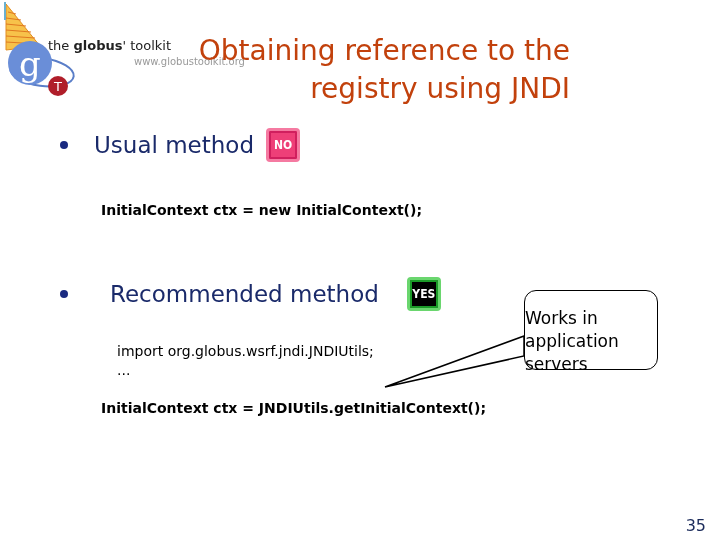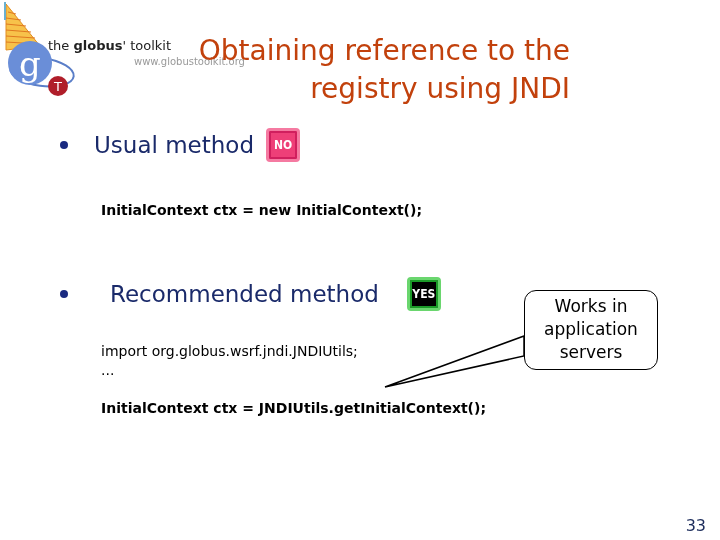--- a/index.html
+++ b/index.html
@@ -8,22 +8,22 @@
   .logo-text { position: absolute; left: 48px; top: 38px; font-size: 13px; color: #222; font-family: "DejaVu Sans", sans-serif; white-space: nowrap; }
   .logo-text b { font-weight: bold; }
   .logo-url { position: absolute; left: 118px; top: 56px; font-size: 10px; color: #999; white-space: nowrap; margin-left: 16px; }
   .title { position: absolute; left: 150px; top: 32px; width: 420px; text-align: right; color: #c2410c; font-size: 28px; line-height: 38px; }
   .bullet { position: absolute; display: flex; align-items: center; color: #1a2a6a; font-size: 23px; }
   .bullet .dot { width: 8px; height: 8px; border-radius: 50%; background: #1a2a80; margin-right: 26px; margin-left: 4px; }
   .badge { display: inline-flex; align-items: center; justify-content: center; width: 34px; height: 34px; border-radius: 4px; color: #fff; font-weight: bold; font-size: 12px; margin-left: 12px; box-sizing: border-box; font-family: "DejaVu Sans Condensed", "DejaVu Sans", sans-serif; }
   .badge.no { background: #ee3f78; border: 3px solid #f57aa1; box-shadow: inset 0 0 0 2px #d01f5e; }
   .badge.yes { background: #000000; border: 3px solid #6ad66e; box-shadow: inset 0 0 0 2px #1b9a28; }
   .code-bold { position: absolute; font-family: "DejaVu Sans", sans-serif; font-weight: bold; font-size: 14px; color: #000; white-space: nowrap; }
-  .code-plain { position: absolute; font-family: "DejaVu Sans", sans-serif; font-size: 14px; color: #000; white-space: nowrap; }
-  .callout { position: absolute; left: 524px; top: 290px; width: 134px; height: 80px; border: 1.5px solid #000; border-radius: 12px; box-sizing: border-box; text-align: center; font-size: 17px; line-height: 23px; padding-top: 4px; background: #fff; z-index: 2; }
+  .code-plain { position: absolute; font-family: "DejaVu Sans", sans-serif; font-size: 14px; color: #000; white-space: nowrap; margin-left: 16px; }
+  .callout { position: absolute; left: 524px; top: 290px; width: 134px; height: 80px; border: 1.5px solid #000; border-radius: 12px; box-sizing: border-box; font-size: 17px; line-height: 23px; padding-top: 16px; background: #fff; z-index: 2; }
   .pointer { position: absolute; left: 0; top: 0; z-index: 1; }
   .page-num { position: absolute; right: 14px; top: 516px; font-size: 16px; color: #1a2a5a; }
 </style>
 </head>
 <body>
 
 <div class="logo">
   <svg width="240" height="105" viewBox="0 0 240 105">
 
     <ellipse cx="42" cy="72" rx="32" ry="14" fill="none" stroke="#5a7ec8" stroke-width="2" transform="rotate(8 42 72)"></ellipse>
@@ -75,13 +75,13 @@
 <svg class="pointer" width="720" height="540">
   <polygon points="524,336 385,387 524,356" fill="#fff" stroke="#000" stroke-width="1.5" stroke-linejoin="miter"></polygon>
 </svg>
 
 <div class="callout">
   <div>Works in</div>
   <div>application</div>
   <div>servers</div>
 </div>
 
-<div class="page-num">33</div>
+<div class="page-num">35</div>
 
 </body></html>

